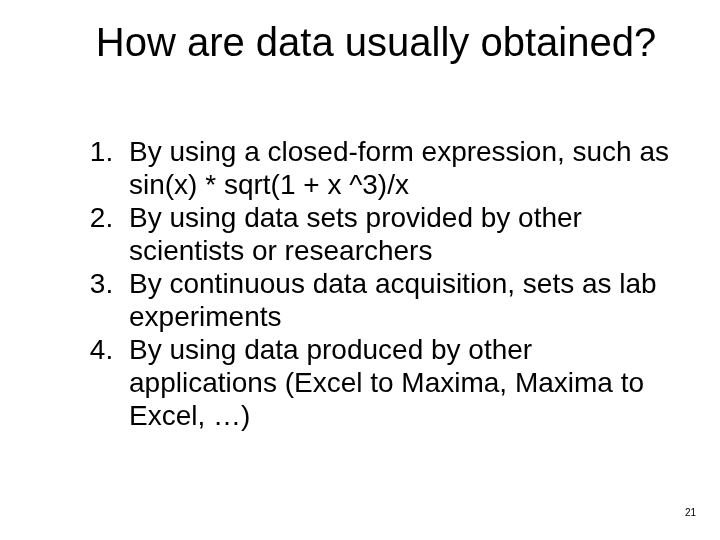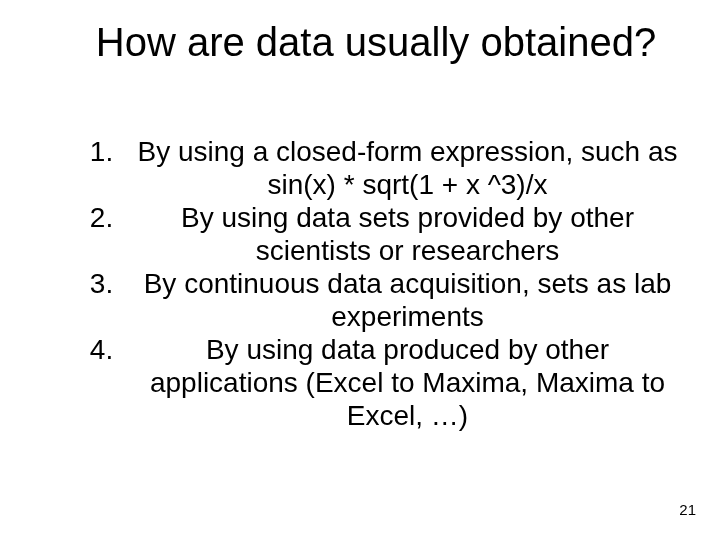--- a/index.html
+++ b/index.html
@@ -27,37 +27,36 @@
     text-align: center;
     font-size: 40px;
     font-weight: 400;
     letter-spacing: 0px;
   }
   .body {
     position: absolute;
     top: 135px;
     left: 50px;
     right: 50px;
-    text-align: center;
   }
   ol.list {
     margin: 0;
     padding-left: 55px;
     font-size: 28px;
     line-height: 1.18;
   }
   ol.list li {
     padding-left: 8px;
     margin-bottom: 0px;
   }
   .pagenum {
     position: absolute;
     right: 40px;
     bottom: 22px;
-    font-size: 15px;
+    font-size: 10px;
     color: #000;
   }
 </style>
 </head>
 <body>
 
 <div class="slide">
 
   <div class="title">How are data usually obtained?</div>
 

